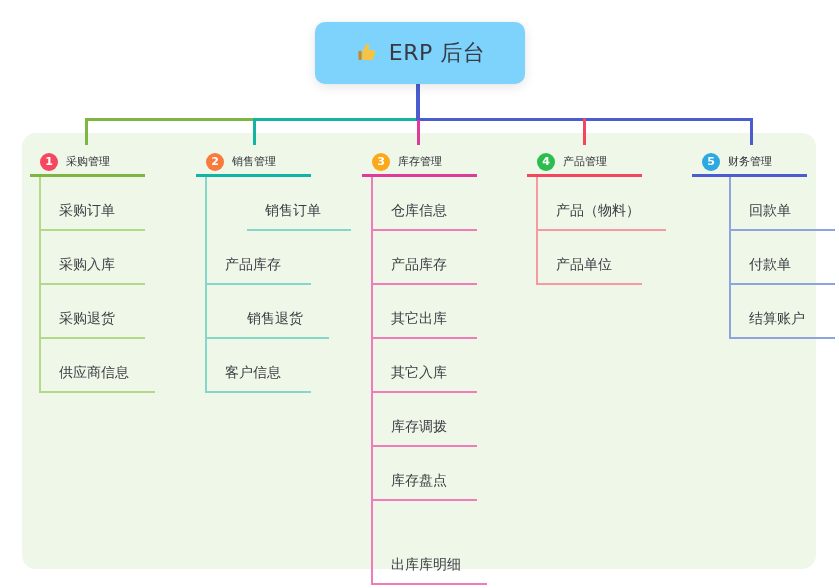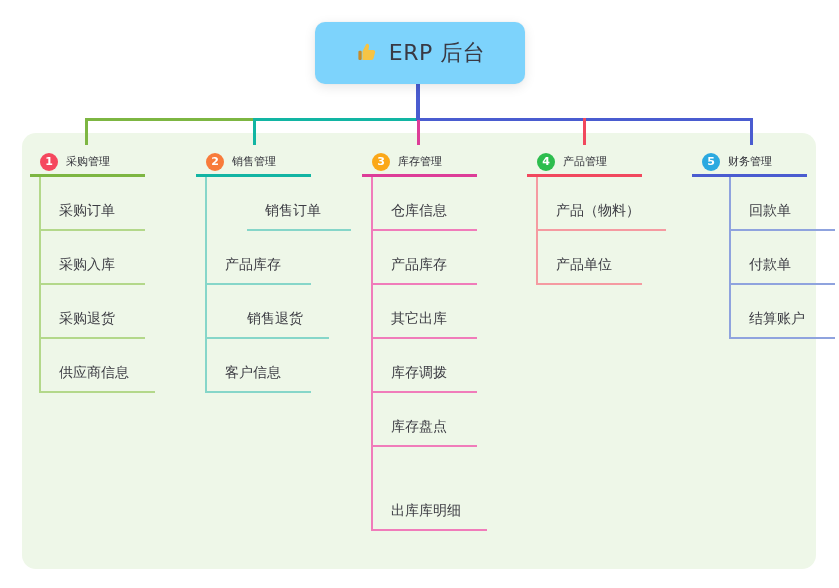--- a/index.html
+++ b/index.html
@@ -91,20 +91,21 @@
         <div class="child-item" style="border-bottom-color: rgb(134, 214, 201);">客户信息</div>
       </div>
       <div class="branch-header" style="left: 362px; border-bottom-color: rgb(221, 61, 152);">
         <span class="badge" style="background: rgb(251, 168, 25);">3</span>
         <span class="branch-title">库存管理</span>
       </div>
       <div class="branch-children" style="left: 371px; border-left-color: rgb(240, 124, 186);">
         <div class="child-item" style="border-bottom-color: rgb(240, 124, 186);">仓库信息</div>
         <div class="child-item" style="border-bottom-color: rgb(240, 124, 186);">产品库存</div>
         <div class="child-item" style="border-bottom-color: rgb(240, 124, 186);">其它出库</div>
+        <div class="child-item" style="border-bottom-color: rgb(240, 124, 186);">其它入库</div>
         <div class="child-item" style="border-bottom-color: rgb(240, 124, 186);">库存调拨</div>
         <div class="child-item" style="border-bottom-color: rgb(240, 124, 186);">库存盘点</div>
         <div class="child-item" style="border-bottom-color: rgb(240, 124, 186); margin-top: 30px;">出库库明细</div>
       </div>
       <div class="branch-header" style="left: 527px; border-bottom-color: rgb(241, 72, 94);">
         <span class="badge" style="background: rgb(45, 189, 78);">4</span>
         <span class="branch-title">产品管理</span>
       </div>
       <div class="branch-children" style="left: 536px; border-left-color: rgb(245, 154, 161);">
         <div class="child-item" style="border-bottom-color: rgb(245, 154, 161);">产品（物料）</div>

